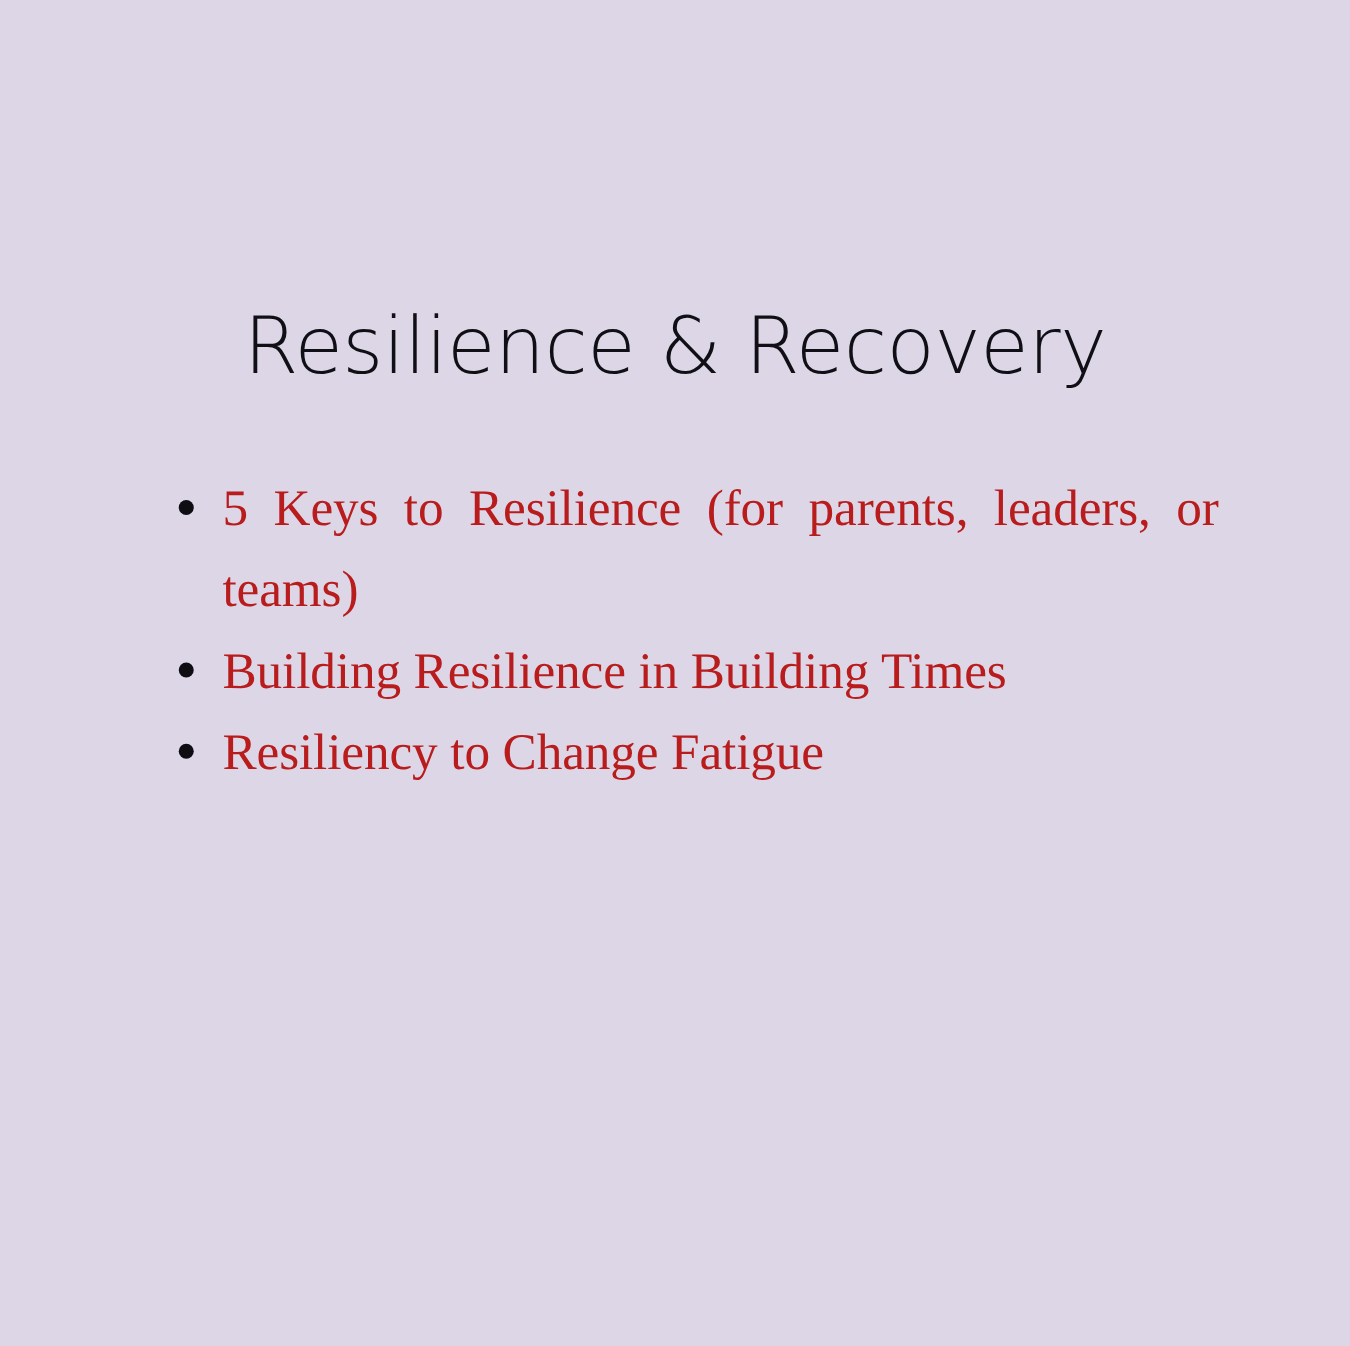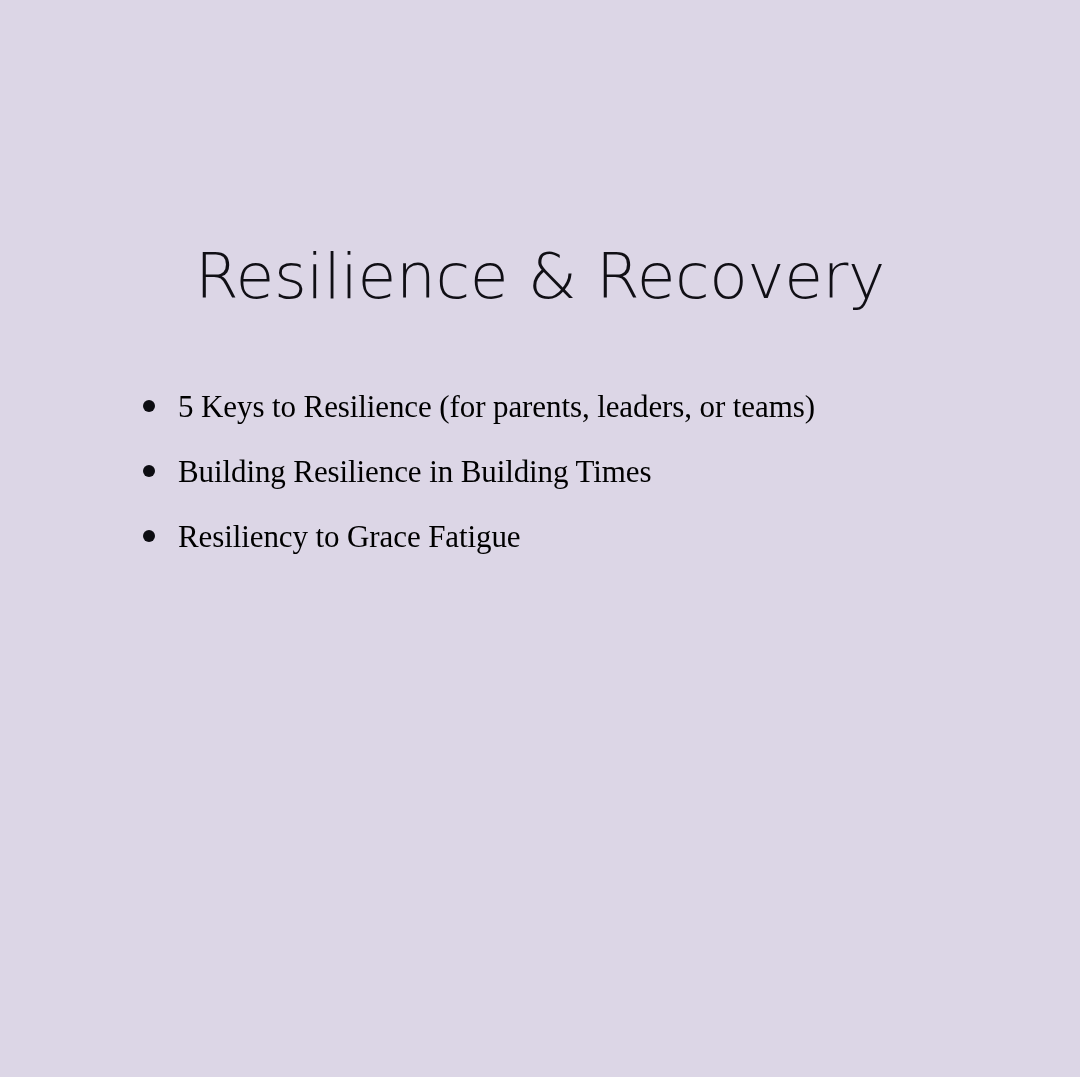--- a/index.html
+++ b/index.html
@@ -51,23 +51,23 @@
     margin: 0;
     padding: 0;
     list-style: none;
   }
 
   .bullet-item {
     position: relative;
     padding-left: 35px;
     margin: 0 0 0 0;
     font-family: "Liberation Serif", "DejaVu Serif", serif;
-    font-size: 31px;
+    font-size: 41px;
     line-height: 65px;
-    color: #000000;
+    color: #b91c1c;
     text-align: justify;
     text-justify: inter-word;
     letter-spacing: -0.1px;
   }
 
   .bullet-item .marker {
     position: absolute;
     left: 0;
     top: 26px;
     width: 12px;
@@ -101,18 +101,18 @@
     </li>
 
     <li class="bullet-item justified">
       <span class="marker"></span>
       <span class="bullet-text">Building Resilience in Building Times</span>
     </li>
 
 
     <li class="bullet-item justified">
       <span class="marker"></span>
-      <span class="bullet-text">Resiliency to Grace Fatigue</span>
+      <span class="bullet-text">Resiliency to Change Fatigue</span>
     </li>
 
   </ul>
 
 </div>
 
 </body></html>

